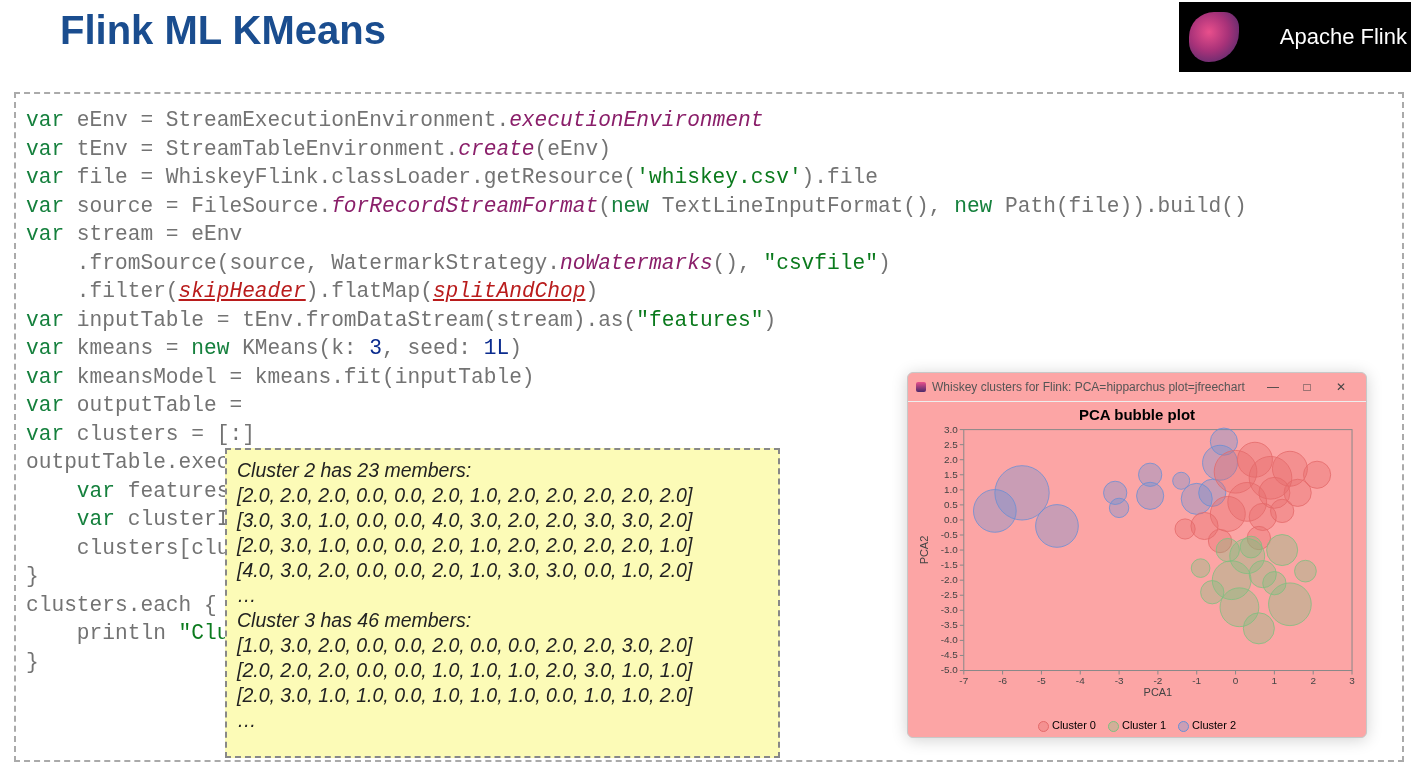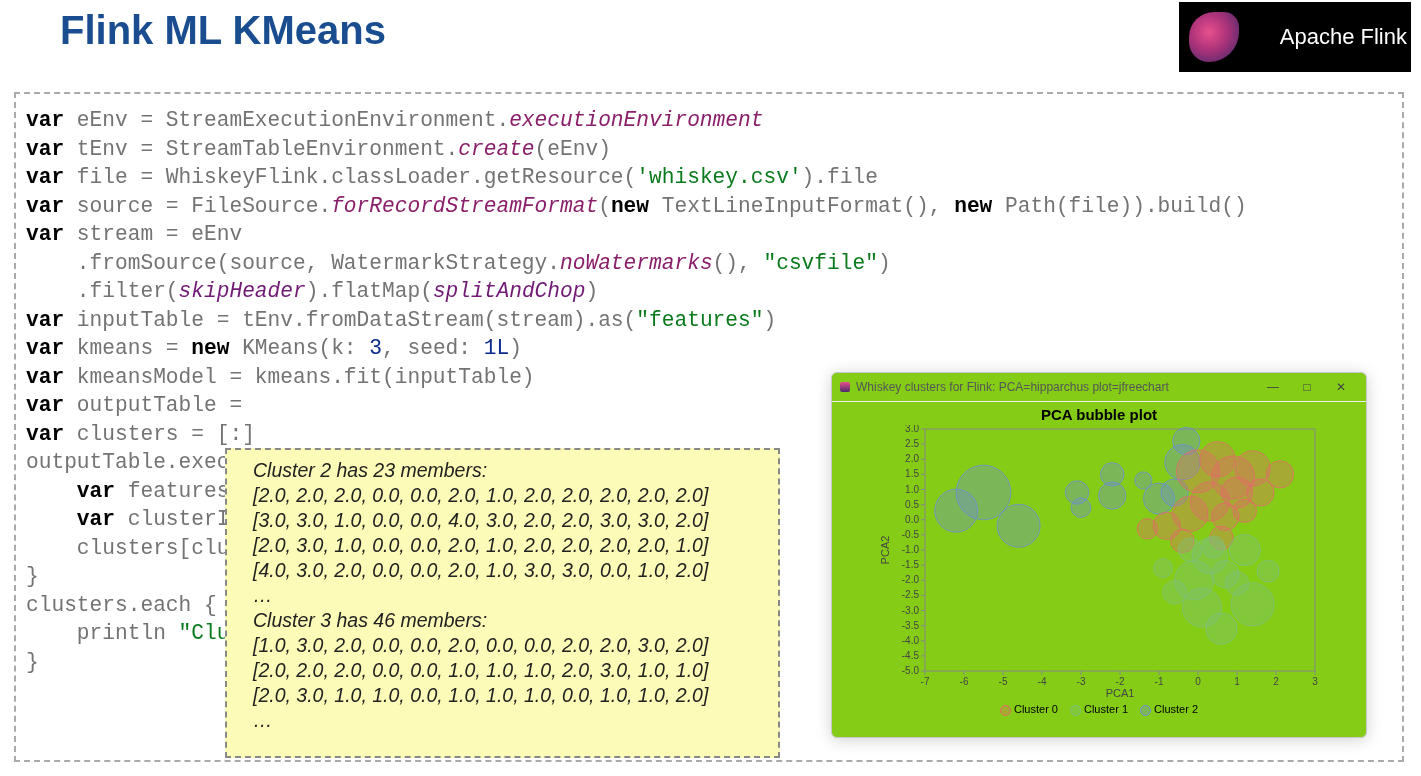--- a/index.html
+++ b/index.html
@@ -55,55 +55,55 @@
     border: 2px dashed #aaa;
     box-sizing: border-box;
     padding: 12px 10px;
     font-family: "Consolas","Courier New",monospace;
     font-size: 21.2px;
     line-height: 28.5px;
     white-space: pre;
     color: #222;
     overflow: hidden;
   }
-  .kw   { color: #000000; font-weight: 700; }
+  .kw   { color: #15803d; font-weight: 400; }
   .fn   { color: #8a1f6a; font-style: italic; }
-  .ref  { color: #701a75; font-style: italic; }
+  .ref  { color: #b91c1c; font-style: italic; text-decoration: underline; }
   .str  { color: #0b7a1d; }
   .num  { color: #0a2b8e; } 
   .plain{ color:#737373; }
 
   
   .tooltip-box {
     position: absolute;
     left: 225px;
     top: 448px;
     width: 555px;
     height: 310px;
     background: #fcfbb7;
     border: 2px dashed #888;
     box-sizing: border-box;
-    padding: 8px 26px;
+    padding: 8px 10px;
     font-family: Verdana, Geneva, sans-serif;
     font-size: 19.5px;
     line-height: 25px;
     color: #222;
     font-style: italic;
   }
   .tooltip-box .hdr { font-style: italic; }
   .tooltip-box .row { font-style: italic; }
 
   
   .chart-window {
     position: absolute;
     right: 54px;
     top: 372px;
-    width: 536px;
+    width: 460px;
     height: 366px;
-    background: #84cc16;
+    background: #fca5a5;
     border: 1px solid #c8c8c8;
     border-radius: 6px;
     box-shadow: 0 2px 16px rgba(0,0,0,.18);
     box-sizing: border-box;
   }
   .chart-titlebar {
     height: 28px;
     display: flex;
     align-items: center;
     padding: 0 8px;
@@ -138,21 +138,21 @@
     margin:2px 8px 0 8px;
     height:276px;
   }
   .plot-area svg{width:100%;height:100%;}
   .legend{
     text-align:center;
     font-family:Arial;
     font-size:11px;
     padding-top:2px;
   }
-  .legend-item{display:inline-block;margin:0 6px;}
+  .legend-item{display:inline-block;margin:16px 6px;}
   .legend-swatch{
     display:inline-block;width:9px;height:9px;border-radius:50%;
     border:1px solid #888;margin-right:3px;vertical-align:middle;
   }
 </style>
 </head>
 <body>
 
 <div class="slide-title">Flink ML KMeans</div>
 <div class="flink-logo">

